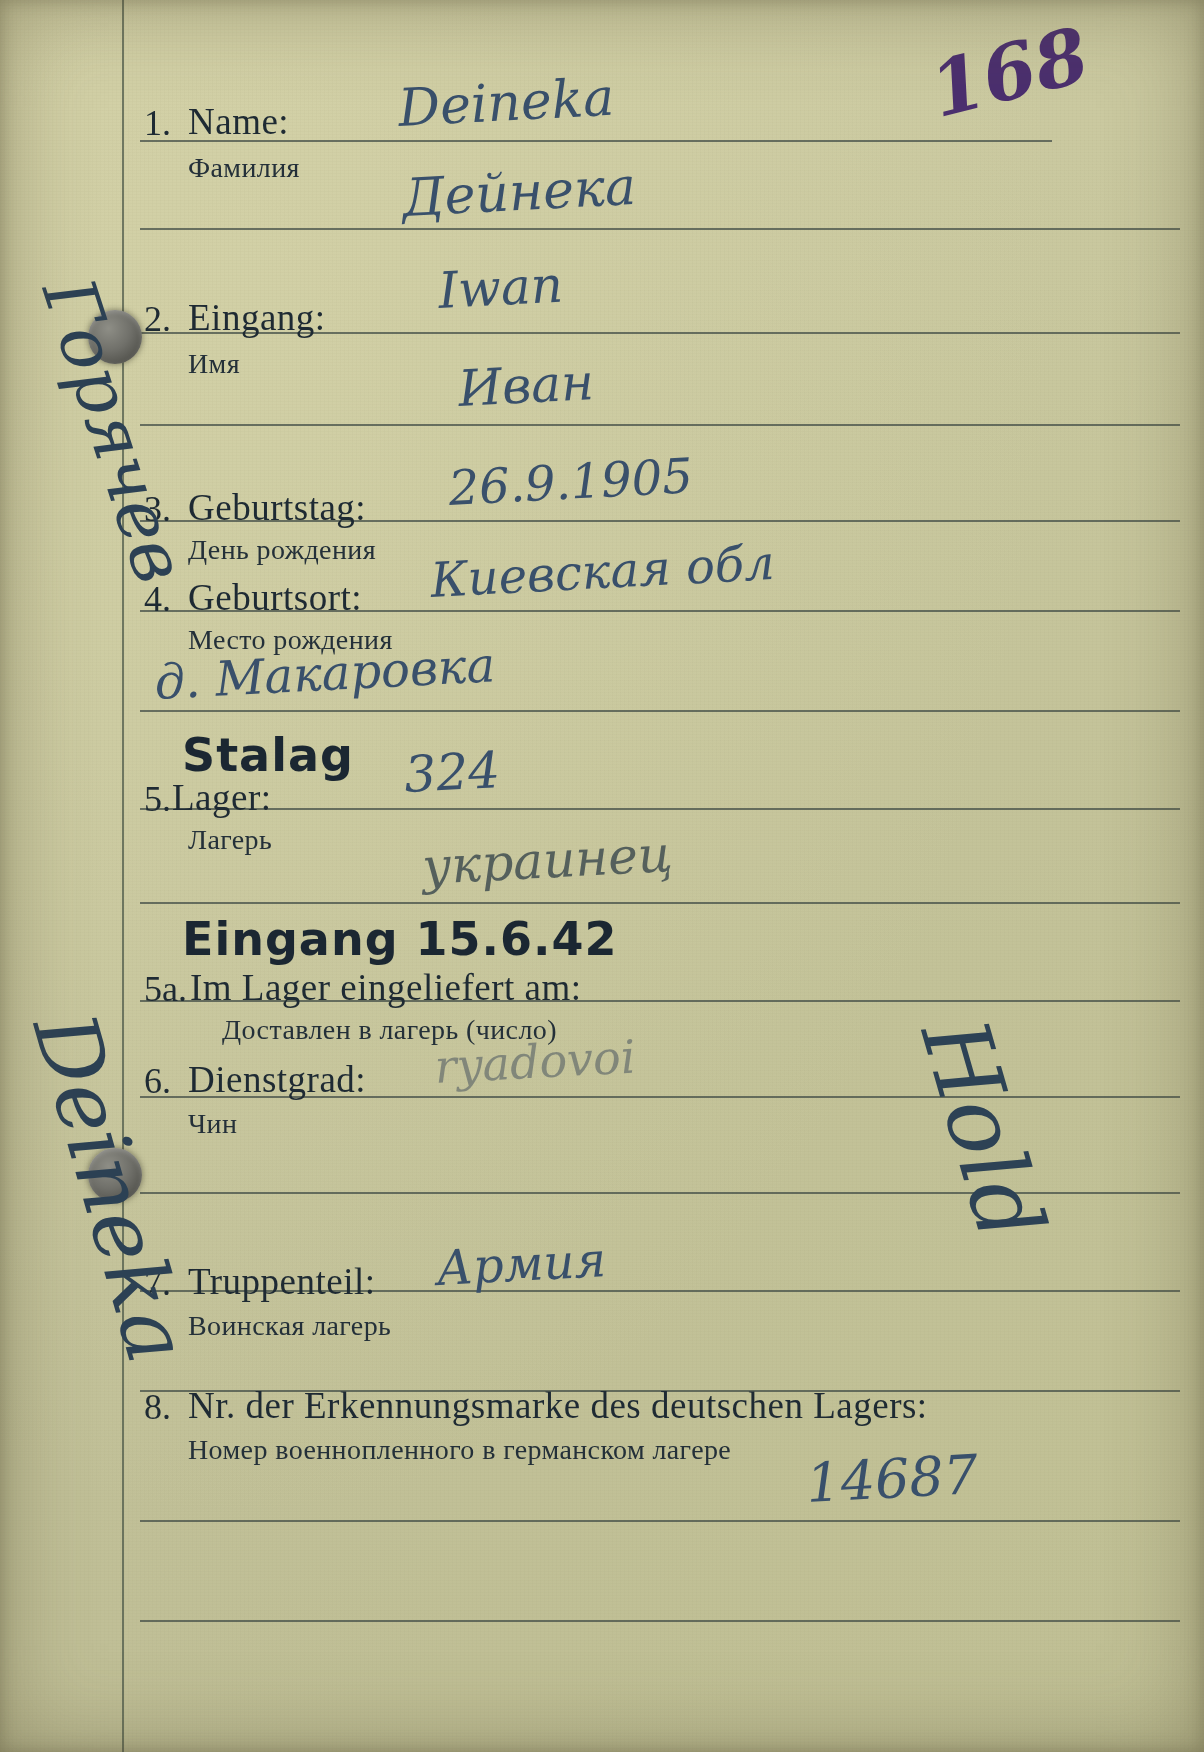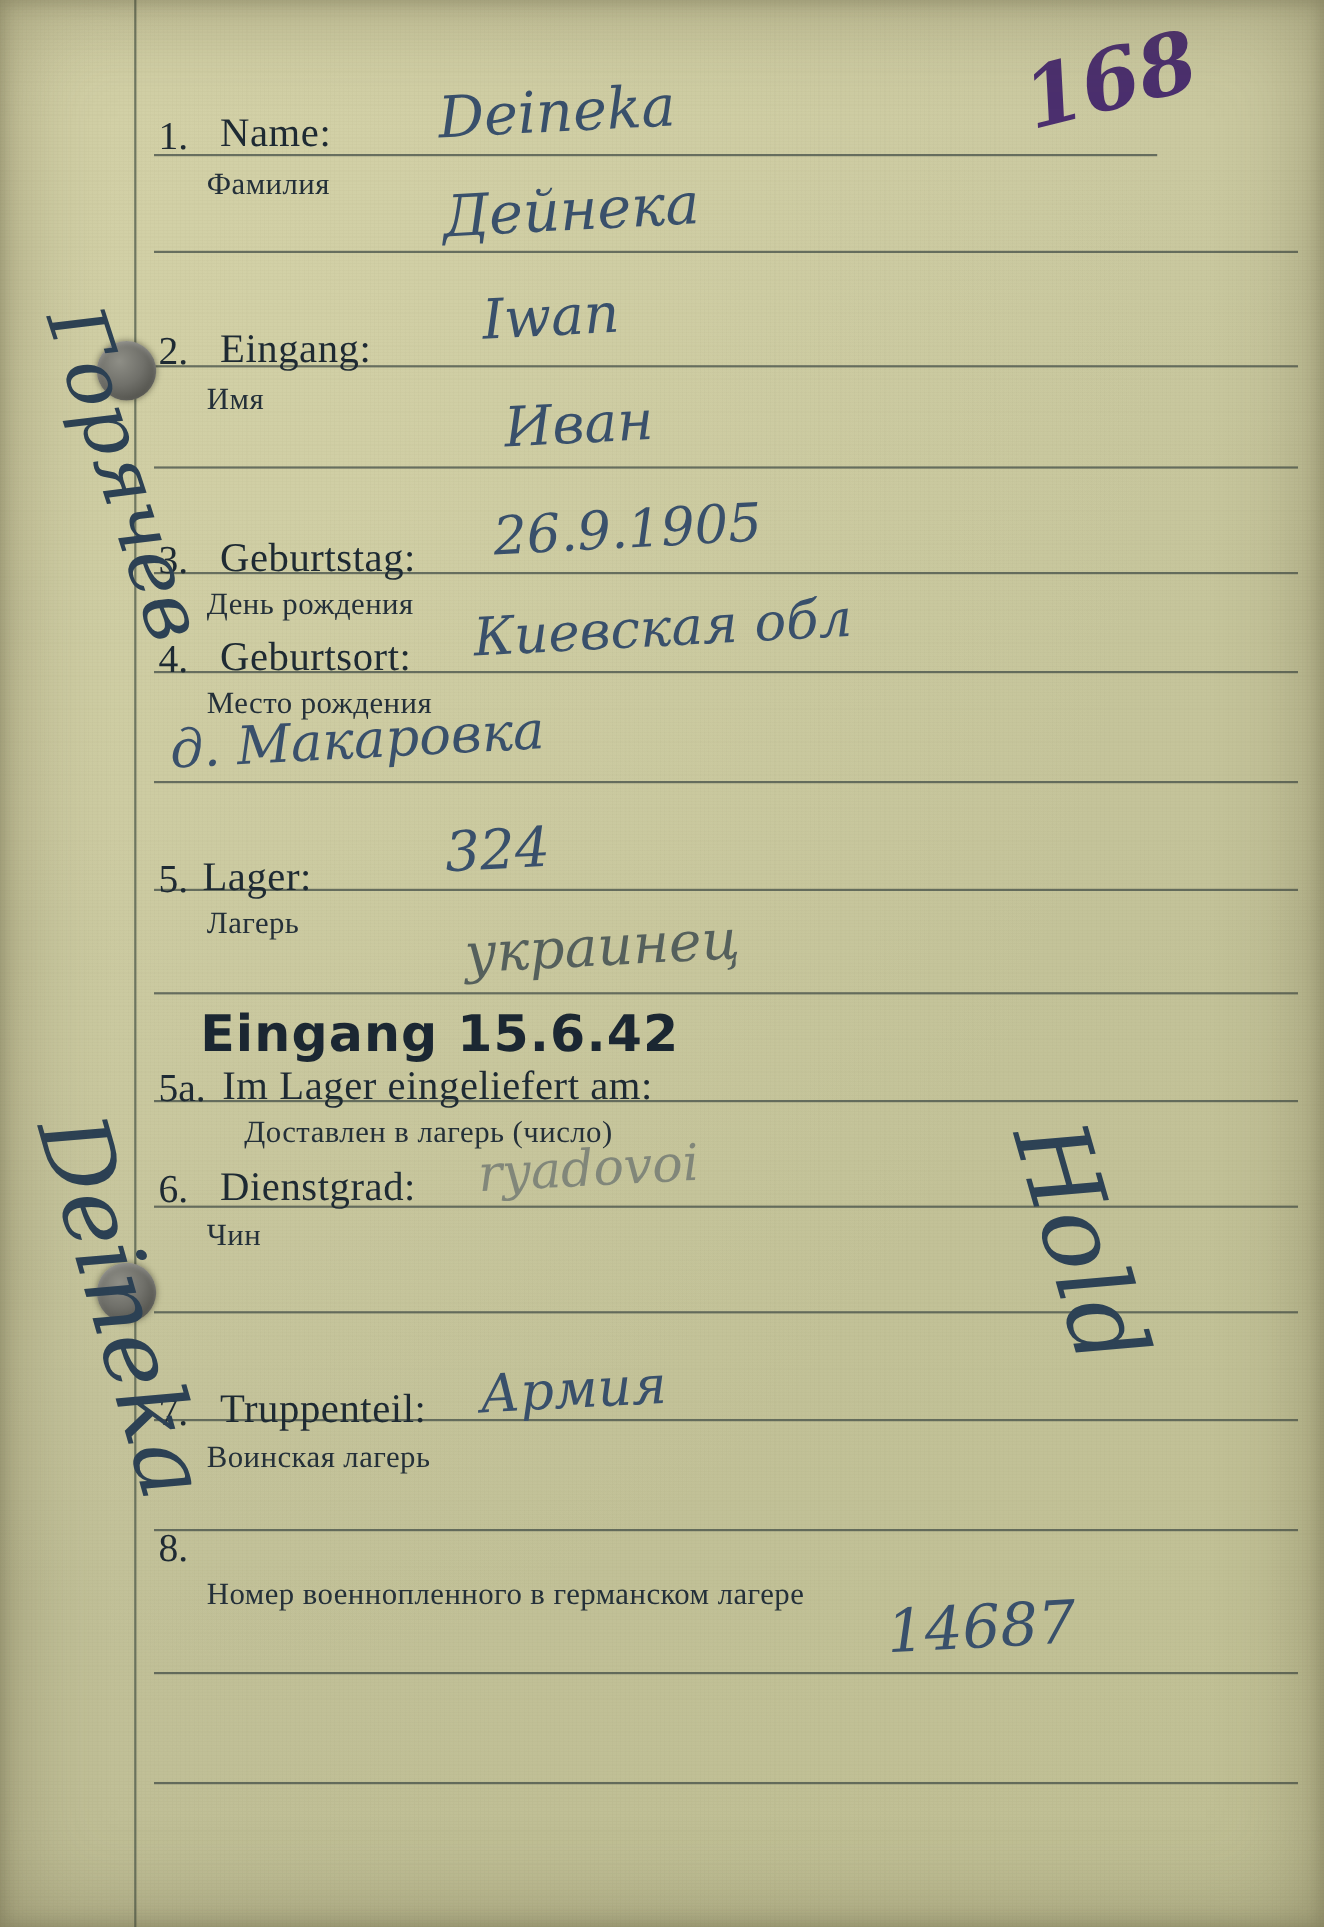--- a/index.html
+++ b/index.html
@@ -66,21 +66,20 @@
     background: radial-gradient(circle at 38% 34%, #8e8e86 0%, #70706a 45%, #55554f 75%, #45453f 100%);
     box-shadow: 0 0 6px rgba(40,40,30,0.55), inset 0 2px 5px rgba(255,255,255,0.25);
   }
 
   
   .lbl-de {
     position: absolute;
     font-family: "Liberation Serif", serif;
     color: #1e2a33;
     letter-spacing: 0.5px;
-    margin-left: 12px;
   }
   .num {
     position: absolute;
     font-family: "Liberation Serif", serif;
     color: #1e2a33;
   }
   .lbl-ru {
     position: absolute;
     font-family: "Liberation Serif", serif;
     color: #243039;
@@ -191,20 +190,21 @@
   <div class="lbl-de" style="left:188px; top:486px; font-size:37px;">Geburtstag:</div>
   <div class="lbl-ru" style="left:188px; top:534px; font-size:28px;text-align:right;">День рождения</div>
   <div class="hand slant ink-blue" style="left:450px; top:460px; font-size:48px;">26.9.1905</div>
 
   <div class="num" style="left:144px; top:578px; font-size:36px;">4.</div>
   <div class="lbl-de" style="left:188px; top:576px; font-size:37px;">Geburtsort:</div>
   <div class="lbl-ru" style="left:188px; top:624px; font-size:28px;">Место рождения</div>
   <div class="hand slant ink-blue" style="left:432px; top:552px; font-size:48px;">Киевская обл</div>
   <div class="hand slant ink-blue" style="left:156px; top:654px; font-size:48px;">д. Макаровка</div>
 
+  <div class="stamp" style="left:182px; top:728px; font-size:46px;">Stalag</div>
   <div class="num" style="left:144px; top:778px; font-size:36px;">5.</div>
   <div class="lbl-de" style="left:172px; top:776px; font-size:37px;">Lager:</div>
   <div class="lbl-ru" style="left:188px; top:824px; font-size:28px;">Лагерь</div>
   <div class="hand slant ink-blue" style="left:406px; top:746px; font-size:50px;">324</div>
   <div class="hand slant ink-pencil" style="left:424px; top:838px; font-size:50px;">украинец</div>
 
   <div class="stamp" style="left:182px; top:912px; font-size:46px;">Eingang 15.6.42</div>
   <div class="num" style="left:144px; top:968px; font-size:36px;">5a.</div>
   <div class="lbl-de" style="left:190px; top:966px; font-size:37px;">Im Lager eingeliefert am:</div>
   <div class="lbl-ru" style="left:222px; top:1014px; font-size:28px;">Доставлен в лагерь (число)</div>
@@ -213,20 +213,21 @@
   <div class="lbl-de" style="left:188px; top:1058px; font-size:37px;">Dienstgrad:</div>
   <div class="lbl-ru" style="left:188px; top:1108px; font-size:28px;">Чин</div>
   <div class="hand slant ink-grey" style="left:436px; top:1040px; font-size:46px; opacity:0.55;">ryadovoi</div>
 
   <div class="num" style="left:144px; top:1262px; font-size:36px;">7.</div>
   <div class="lbl-de" style="left:188px; top:1260px; font-size:37px;">Truppenteil:</div>
   <div class="lbl-ru" style="left:188px; top:1310px; font-size:28px;">Воинская лагерь</div>
   <div class="hand slant ink-blue" style="left:438px; top:1240px; font-size:48px;">Армия</div>
 
   <div class="num" style="left:144px; top:1386px; font-size:36px;">8.</div>
+  <div class="lbl-de" style="left:188px; top:1384px; font-size:37px;">Nr. der Erkennungsmarke des deutschen Lagers:</div>
   <div class="lbl-ru" style="left:188px; top:1434px; font-size:28px;">Номер военнопленного в германском лагере</div>
   <div class="hand slant ink-blue" style="left:808px; top:1452px; font-size:54px;">14687</div>
 
   <div class="side-sig" style="left:26px; top:210px; font-size:72px; transform: rotate(72deg);">Горячев</div>
   <div class="side-sig" style="left:14px; top:930px; font-size:86px; transform: rotate(74deg);">Deineka</div>
 
   <div class="right-sig" style="left:900px; top:930px; font-size:92px; transform: rotate(74deg);">Hold</div>
 
   <div class="edge-shade"></div>
 </div>

